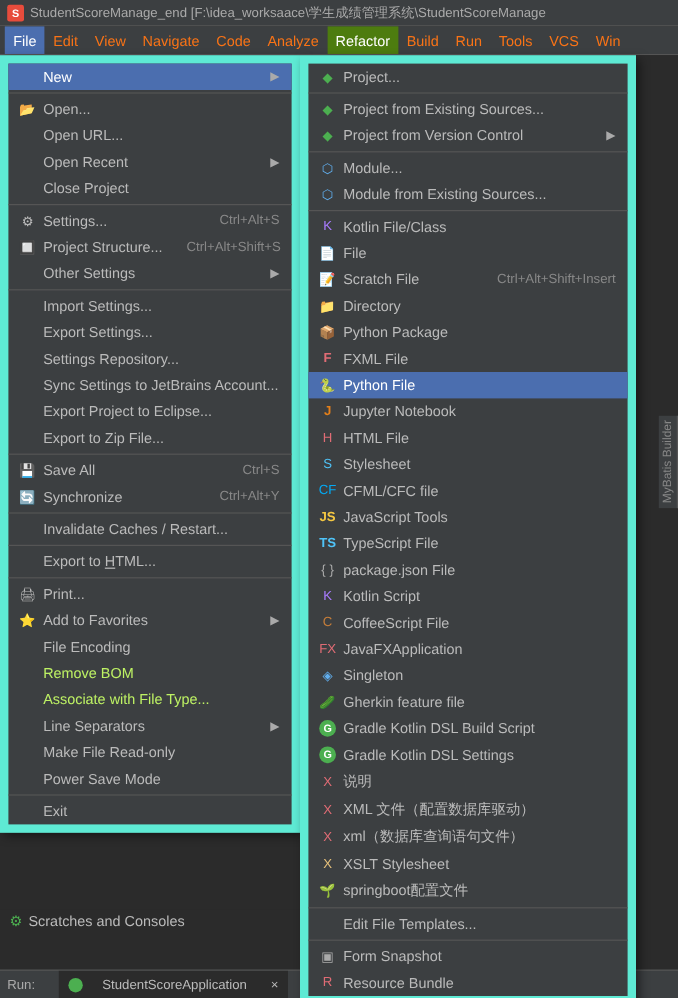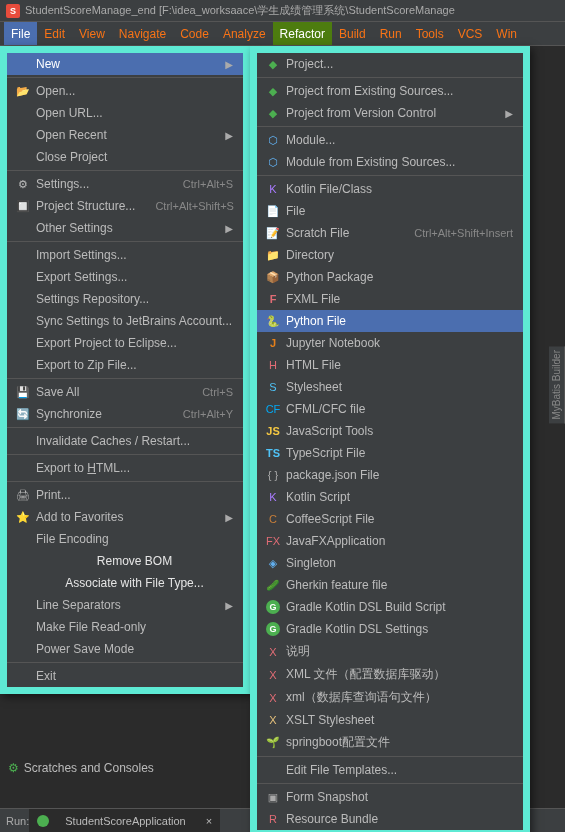--- a/index.html
+++ b/index.html
@@ -94,22 +94,21 @@
       min-height: 22px;
     }
     .dropdown-item:hover, .dropdown-item.highlighted {
       background: #4b6eaf;
       color: #ffffff;
     }
     .dropdown-item.highlighted {
       background: #4b6eaf;
     }
     .dropdown-item.disabled {
-      color: #e5e5e5;
-      text-align: center;
+      color: #bef264;
     }
     .dropdown-item .item-icon {
       width: 16px;
       height: 16px;
       margin-right: 5px;
       display: inline-flex;
       align-items: center;
       justify-content: center;
       flex-shrink: 0;
       font-size: 11px;
@@ -562,19 +561,19 @@
   <div style="position:absolute; bottom:30px; left:0; width:250px; display:flex; align-items:center; padding:3px 8px; font-size:12px; color:#bbbbbb; background:#2b2b2b;">
     <span style="margin-right:5px; color:#4caf50;">⚙</span>
     <span>Scratches and Consoles</span>
   </div>
 
   <div class="mybatis-label">MyBatis Builder</div>
 
 </div>
 
 <div class="bottom-bar">
-  <span style="margin-right:0;">Run:</span>
+  <span style="margin-right:20px;">Run:</span>
   <div class="run-tab">
     <div class="run-tab-icon"></div>
     <span>StudentScoreApplication</span>
     <span style="margin-left:4px; cursor:pointer;">×</span>
   </div>
 </div>
 
 </body></html>

